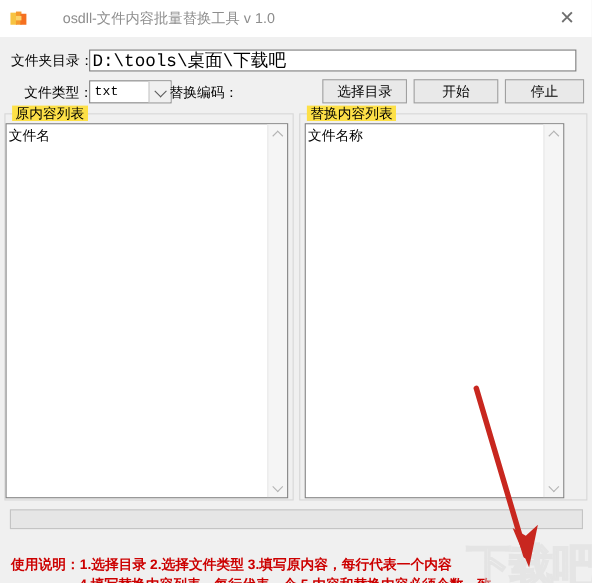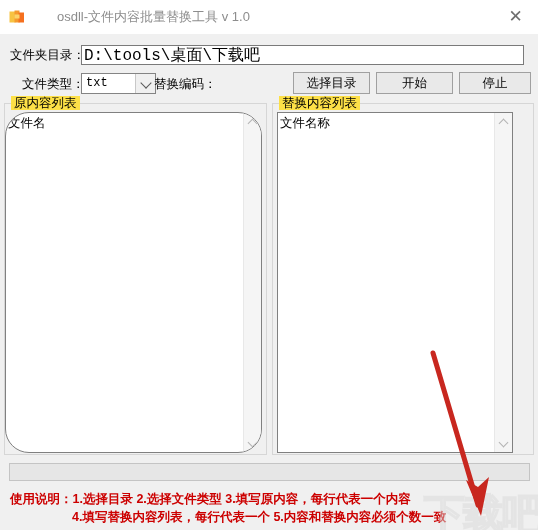--- a/index.html
+++ b/index.html
@@ -94,21 +94,21 @@
   .group-title{
     position:absolute;top:-8px;left:6px;padding:0 3px;
     background:#fde047;font-size:12.5px;line-height:14px;white-space:nowrap;
   }
 
   
   .listbox{
     position:absolute;background:#fff;border:1px solid #808080;
     box-sizing:border-box;overflow:hidden;
   }
-  #list-left{left:5px;top:78px;width:257px;height:341px;border-radius:24px;}
+  #list-left{left:5px;top:78px;width:257px;height:341px;}
   #list-right{left:277px;top:78px;width:236px;height:341px;}
   .list-header{
     position:absolute;left:2px;top:1px;height:18px;line-height:18px;
     font-size:12.5px;color:#000;white-space:nowrap;
   }
   .sbar{
     position:absolute;right:0px;top:0px;width:17px;bottom:0px;
     background:#f5f5f5;border-left:1px solid #e8e8e8;
   }
   .sb-btn{
@@ -126,21 +126,21 @@
 
   
   #progress{
     position:absolute;left:9px;top:429px;width:521px;height:18px;
     background:#e6e6e6;border:1px solid #c4c4c4;box-sizing:border-box;
   }
 
   
   .instr{
     position:absolute;color:#cc0000;font-weight:bold;font-size:12.5px;
-    white-space:nowrap;line-height:16px;
+    white-space:nowrap;line-height:16px;margin-top:14px;
   }
   #instr-l1{left:10px;top:457px;}
   #instr-l2{left:72px;top:475px;}
 
   
   #watermark{
     position:absolute;left:424px;top:452px;width:114px;height:78px;
     pointer-events:none;opacity:.5;
   }
   #wm-main{

